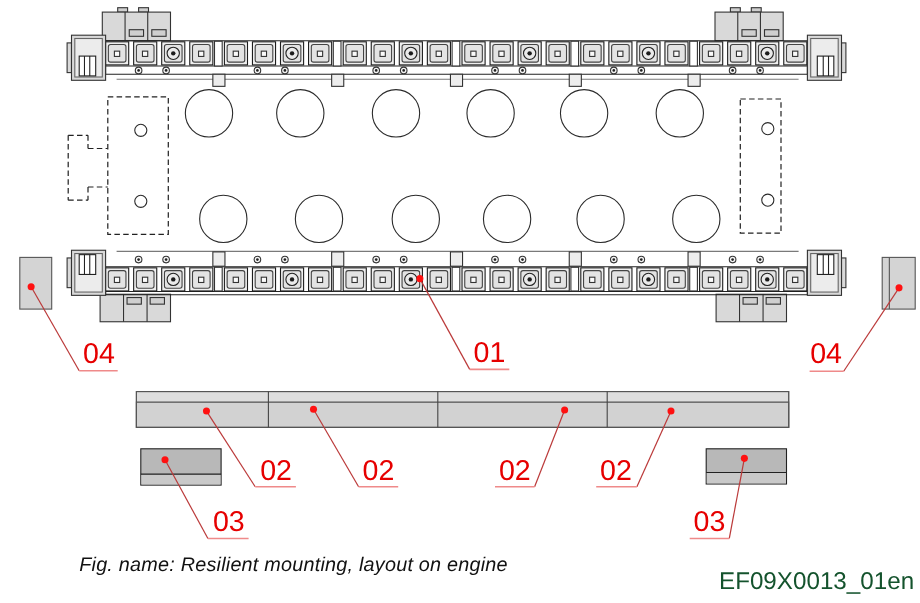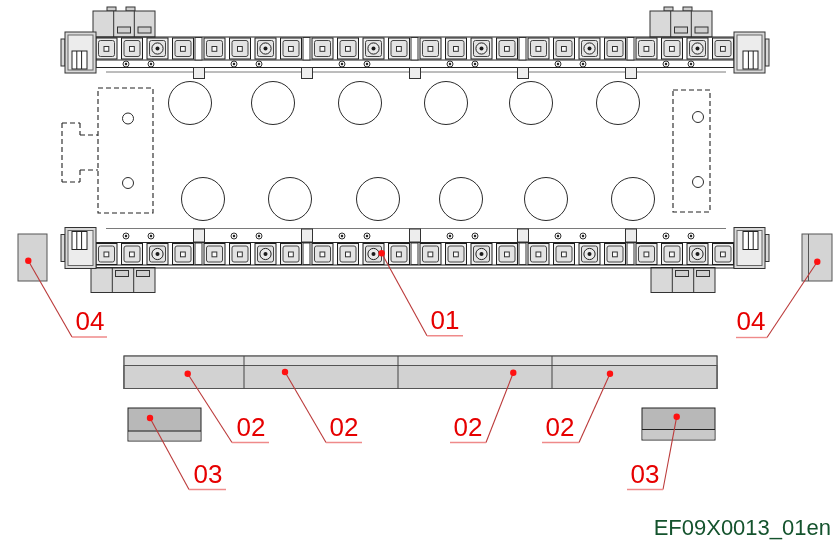--- a/index.html
+++ b/index.html
@@ -332,15 +332,16 @@
     </g>
     <g>
       <line class="ld" x1="817.3" y1="261.7" x2="767" y2="337.5"></line>
       <line class="ul" x1="736" y1="337.5" x2="767" y2="337.5"></line>
       <circle class="dot" cx="817.3" cy="261.7" r="3.2"></circle>
       <text class="lbl" x="751" y="330" text-anchor="middle">04</text>
     </g>
   </g>
 </svg>
 
+<div class="caption">Fig. name: Resilient mounting, layout on engine</div>
 <div class="doccode">EF09X0013_01en</div>
 
 </div>
 
 </body></html>

